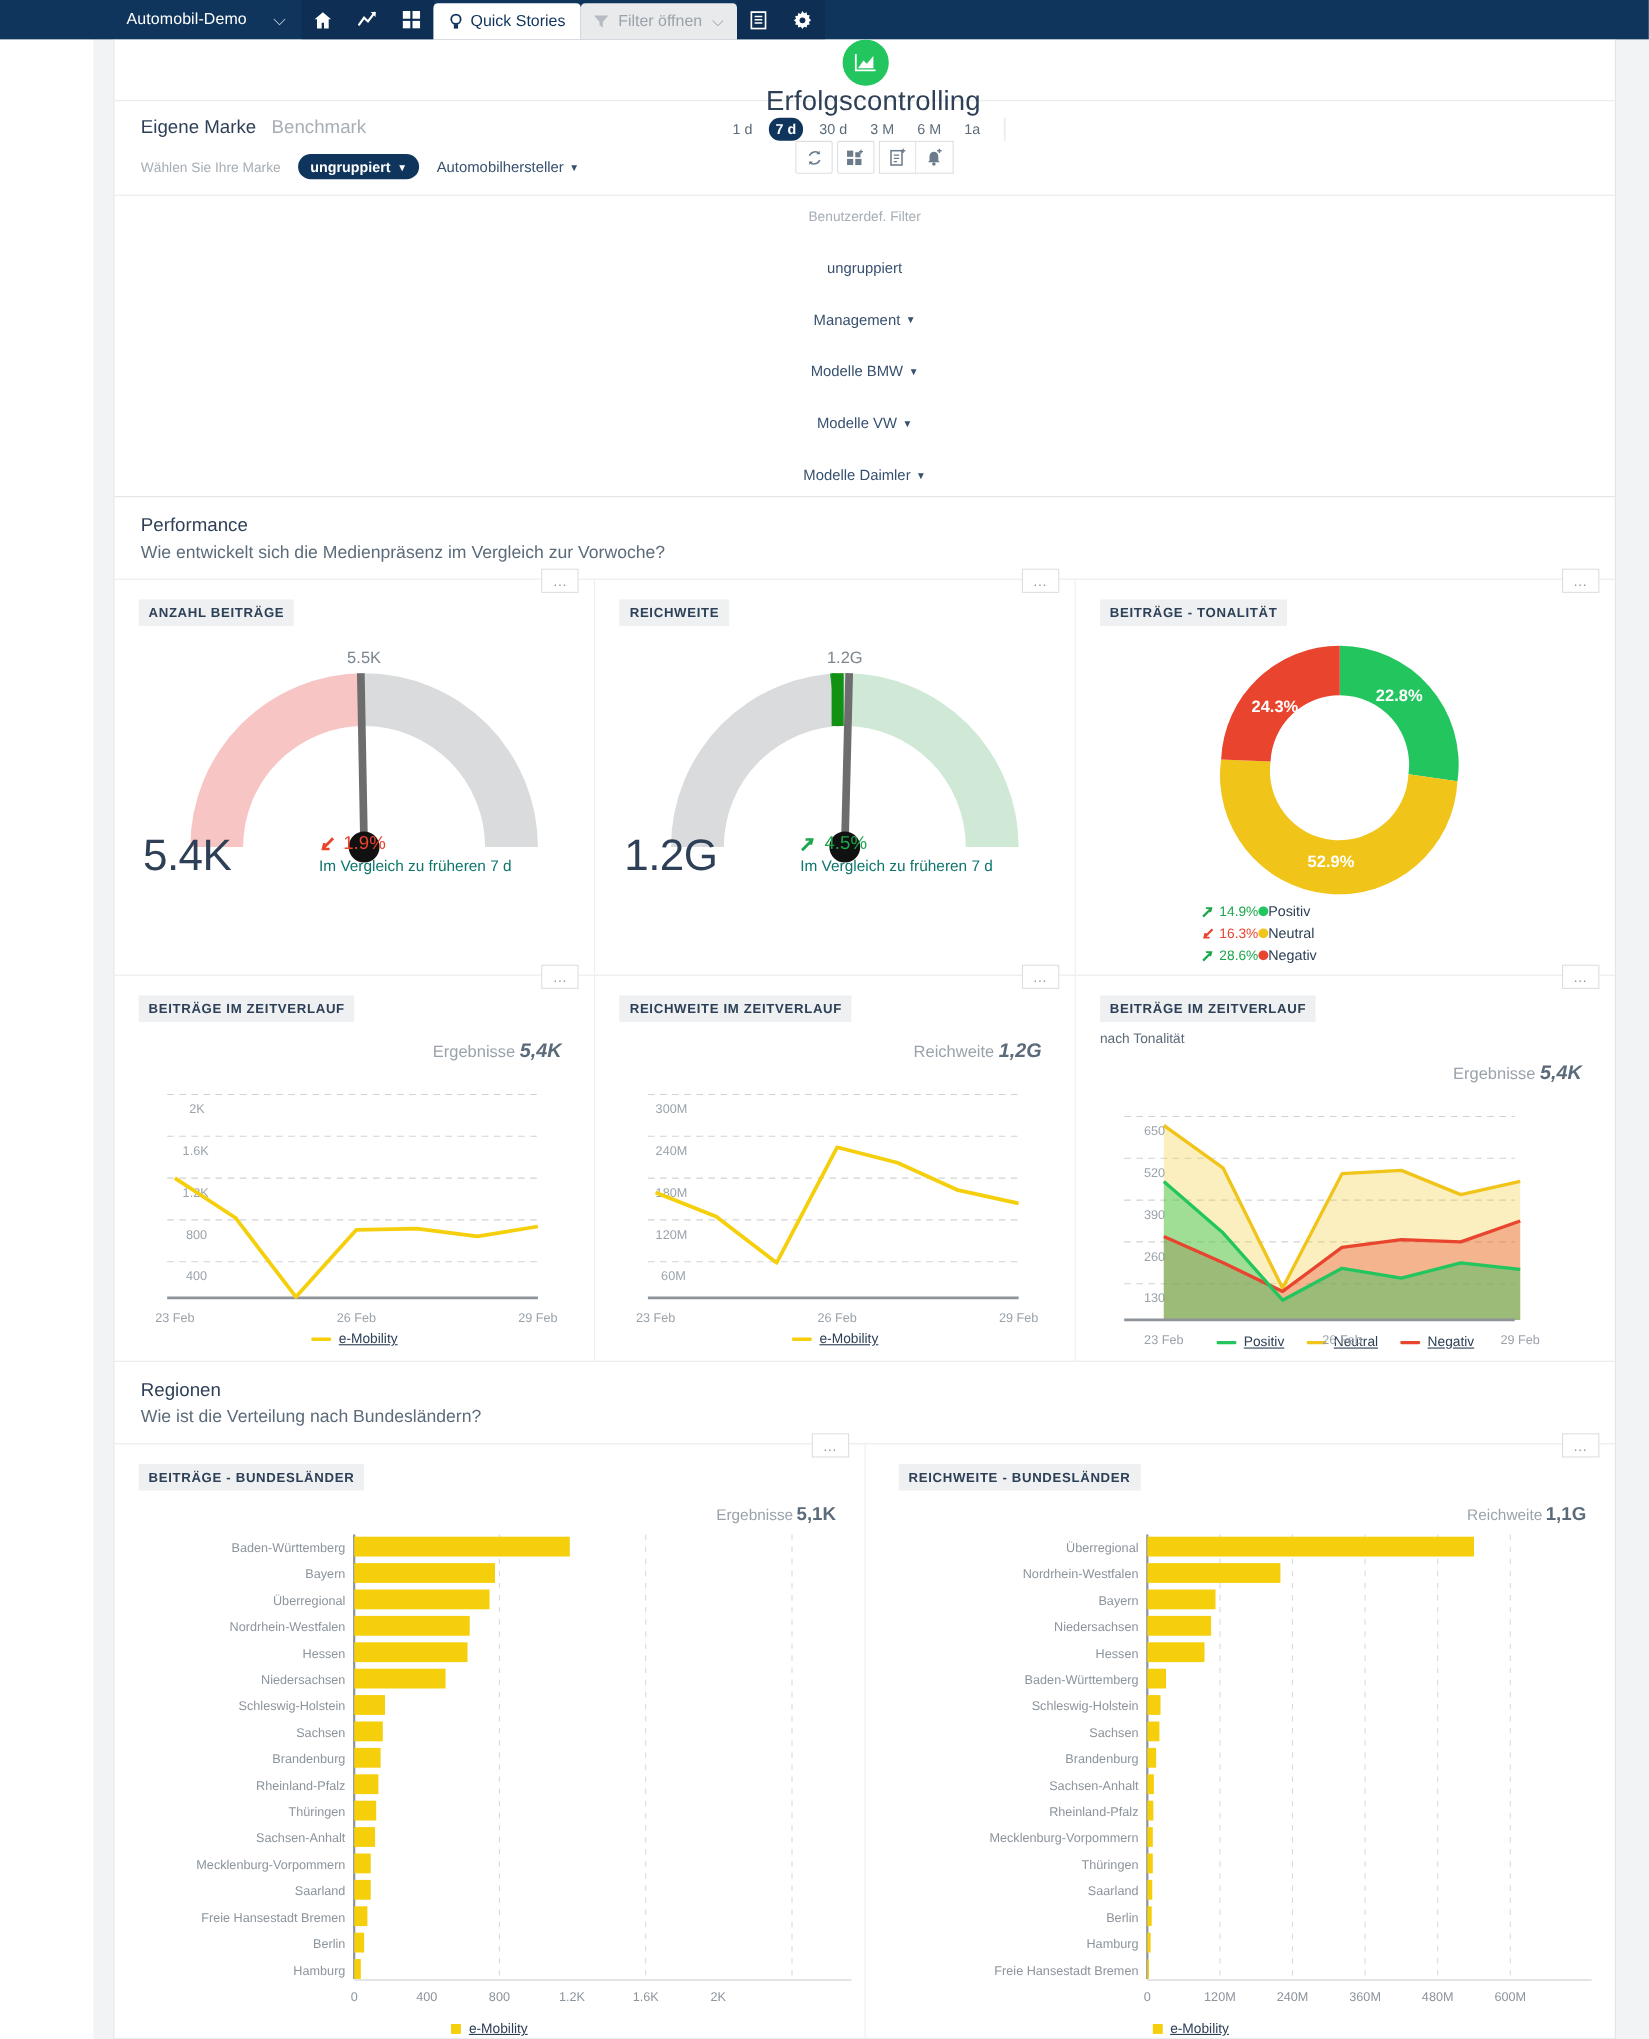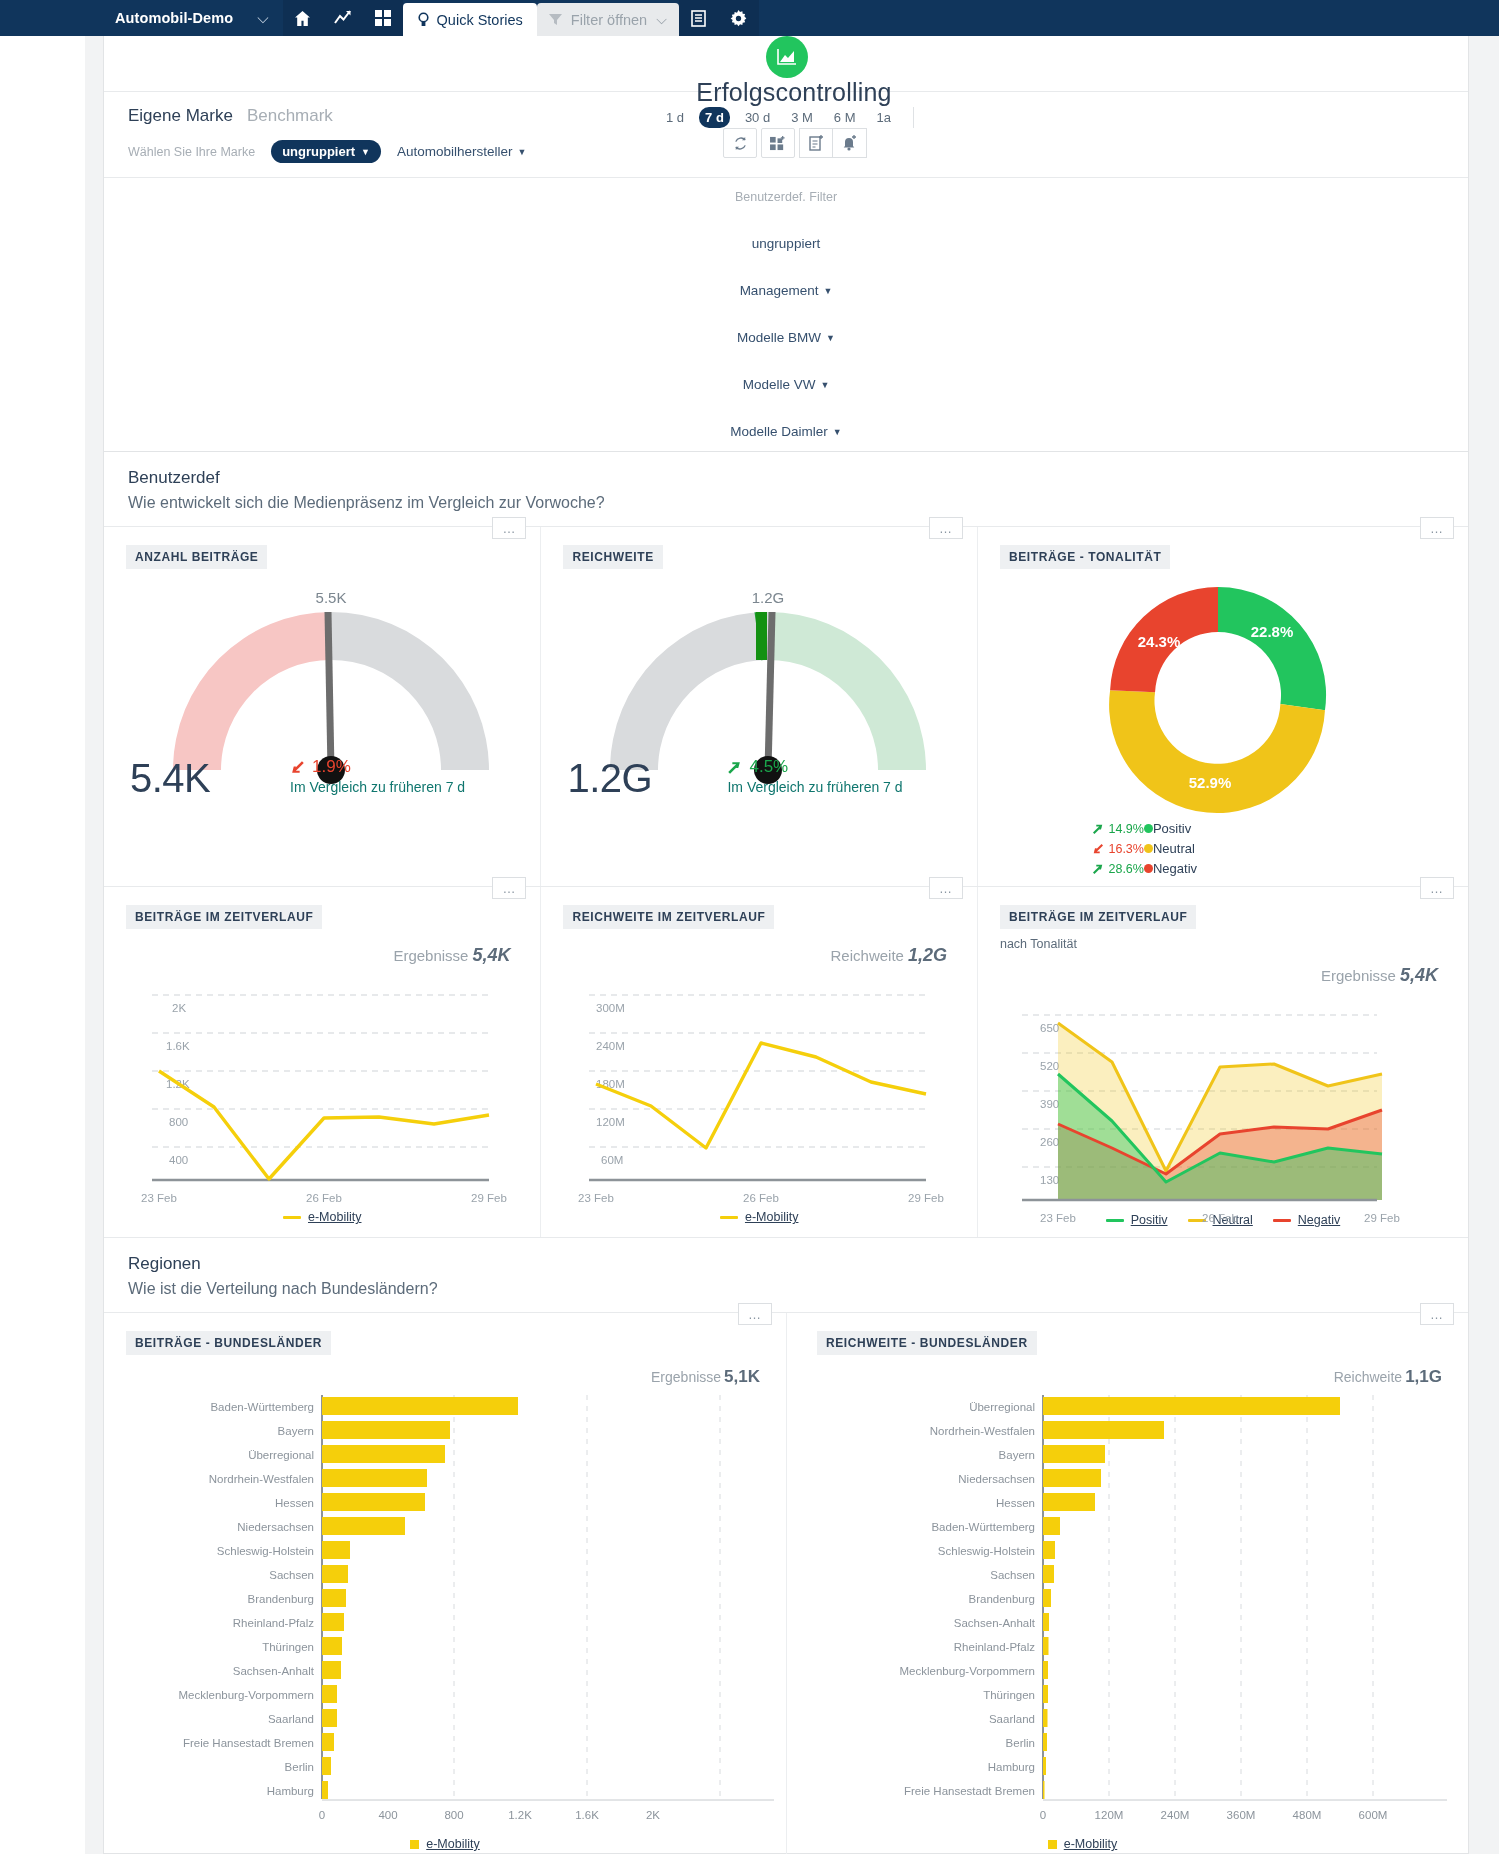--- a/index.html
+++ b/index.html
@@ -11,21 +11,21 @@
     overflow: hidden;
   }
 
   
   .topnav {
     height: 36px; background: #10355c; display: flex; align-items: stretch;
     color: #ffffff; font-size: 14px; position: relative;
   }
   .tn-title {
     display: flex; align-items: center; padding: 0 10px 0 115px;
-    font-weight: bold; font-size: 14.5px; letter-spacing: .1px;
+    font-weight: normal; font-size: 14.5px; letter-spacing: .1px;
   }
   .tn-caret { display: flex; align-items: center; padding: 0 14px; color: #c9d6e4; font-size: 15px; }
   .tn-icons { display: flex; align-items: stretch; background: #0e2f53; }
   .tn-ico {
     width: 40px; display: flex; align-items: center; justify-content: center;
     color: #ffffff;
   }
   .tn-quick {
     background: #ffffff; color: #10355c; display: flex; align-items: center;
     padding: 0 14px; gap: 7px; font-size: 14.5px; margin: 3px 0 0 0;
@@ -299,21 +299,21 @@
       <span>Modelle VW</span>
       <span style="font-size:9px;">▼</span>
     </span>
     <span class="plain-drop">
       <span>Modelle Daimler</span>
       <span style="font-size:9px;">▼</span>
     </span>
   </div>
 
   <div class="section-head">
-    <div class="section-title">Benutzerdef</div>
+    <div class="section-title">Performance</div>
     <div class="section-sub">Wie entwickelt sich die Medienpräsenz im Vergleich zur Vorwoche?</div>
   </div>
 
   <div class="row">
 
     <div class="cell c1">
       <div class="dots">…</div>
       <div class="cell-hdr"><span class="chip">ANZAHL BEITRÄGE</span></div>
       <div class="gauge-wrap">
         <svg width="430" height="205" viewBox="0 0 430 205" style="position:absolute;left:14px;top:10px;">

